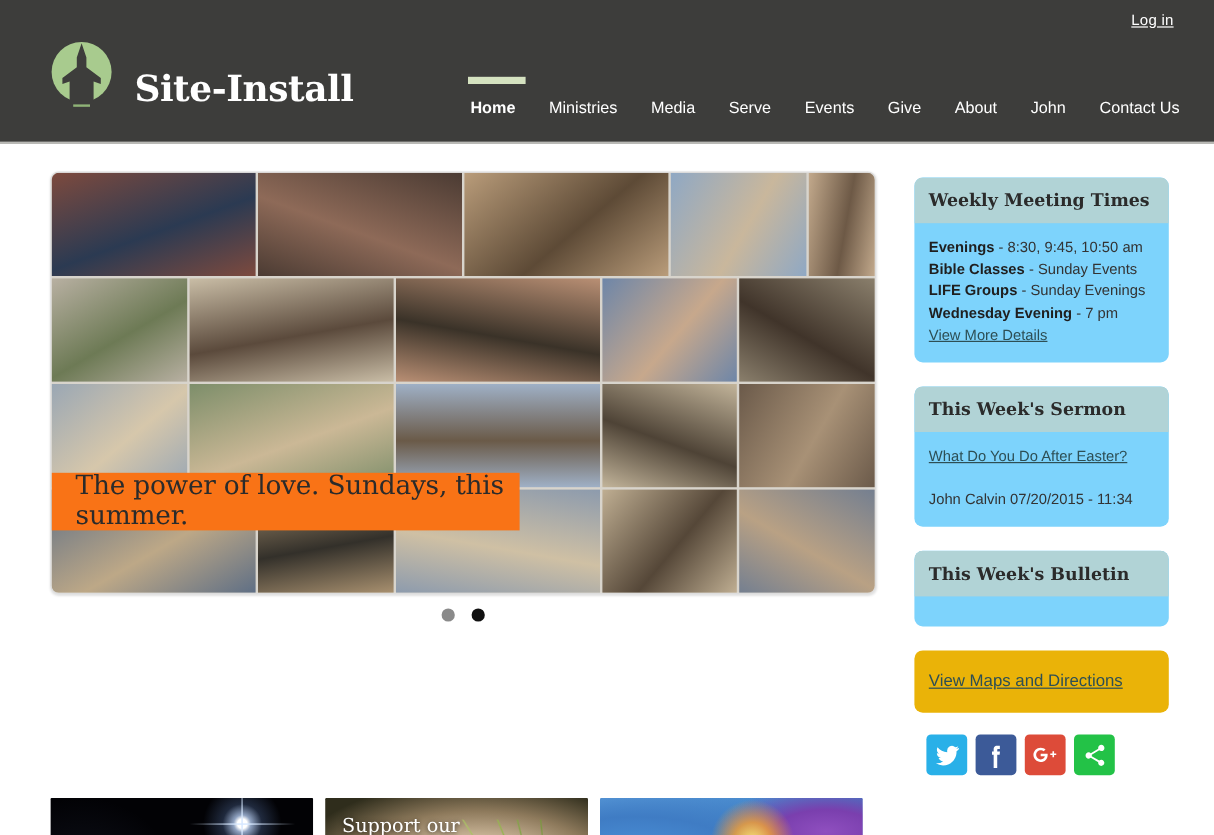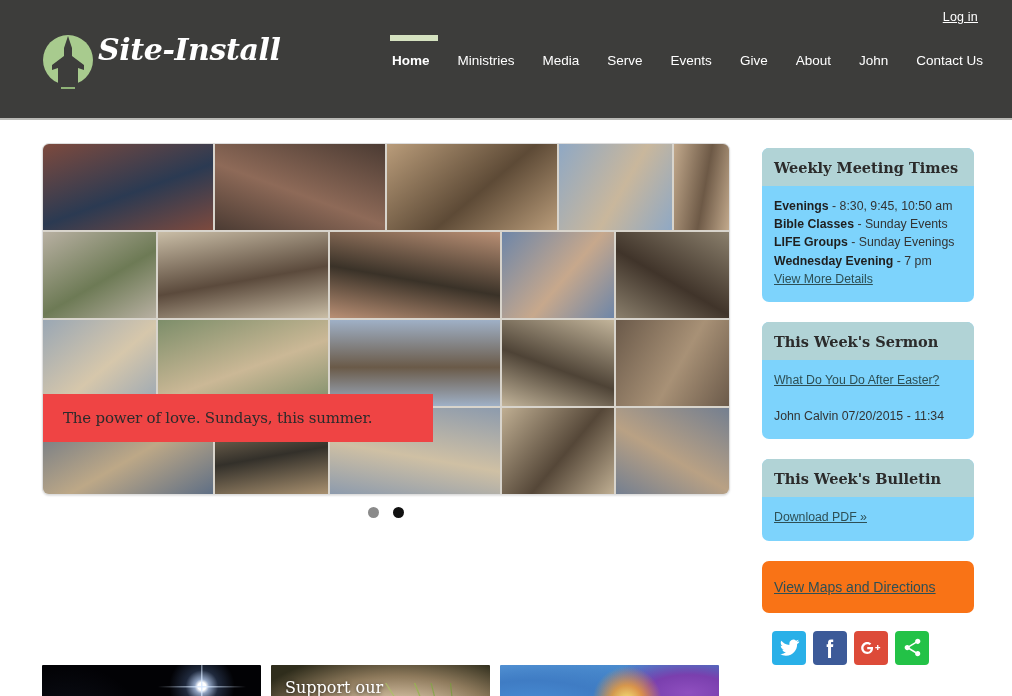--- a/index.html
+++ b/index.html
@@ -24,39 +24,39 @@
     top: 10px; right: 34px;
     color: #ffffff;
     font-size: 12.5px;
     text-decoration: underline;
     letter-spacing: .2px;
   }
   .brand {
     position: absolute;
     left: 38px; top: 32px;
     display: flex;
-    align-items: flex-start;
-    font-style: italic;
+    align-items: flex-end;
+    gap: 14px;
   }
   .logo-mark {
     width: 60px; height: 60px;
     display: block;
   }
   .brand-name {
     color: #ffffff;
     font-family: "DejaVu Serif", "Liberation Serif", serif;
     font-size: 30px;
     font-weight: 700;
     letter-spacing: -.4px;
     white-space: nowrap;
   }
 
   .main-nav {
     position: absolute;
-    left: 378px; top: 33px;
+    left: 378px; top: 62px;
     display: flex;
     align-items: flex-start;
     gap: 0;
   }
   .nav-item {
     position: relative;
     color: #ffffff;
     font-size: 13.5px;
     text-decoration: none;
     padding: 20px 14px 0 14px;
@@ -109,26 +109,26 @@
     gap: 2px;
     background: #d8d4cc;
   }
   .ph { background-size: cover; background-position: center; }
 
   .hero-caption {
     position: absolute;
     left: 0; bottom: 52px;
     width: 390px;
     height: 48px;
-    background: #ef4444;
+    background: #f97316;
     display: flex;
     align-items: center;
     padding-left: 20px;
     font-family: "DejaVu Serif", "Liberation Serif", serif;
-    font-size: 15px;
+    font-size: 22px;
     color: #2b2b2b;
     letter-spacing: -.2px;
   }
 
   .dots {
     position: absolute;
     left: 0; right: 0; top: 364px;
     display: flex;
     justify-content: center;
     gap: 14px;
@@ -238,21 +238,21 @@
     color: #2d4f55;
     text-decoration: underline;
   }
   .meeting-row strong { color: #1f1f1f; }
   .sermon-title { display: block; margin-bottom: 18px; }
   .sermon-meta { display: block; color: #333333; }
   .bulletin-link { display: block; }
 
   .widget-plain {
     width: 212px;
-    background: #f97316;
+    background: #eab308;
     border-radius: 7px;
     padding: 17px 12px 17px 12px;
     margin-bottom: 18px;
   }
   .widget-plain a {
     color: #2d4f55;
     font-size: 14px;
     text-decoration: underline;
   }
 
@@ -379,21 +379,20 @@
       <div class="widget-head">This Week's Sermon</div>
       <div class="widget-body">
         <a class="sermon-title" href="#">What Do You Do After Easter?</a>
         <span class="sermon-meta">John Calvin 07/20/2015 - 11:34</span>
       </div>
     </div>
 
     <div class="widget">
       <div class="widget-head">This Week's Bulletin</div>
       <div class="widget-body">
-        <a class="bulletin-link" href="#">Download PDF »</a>
       </div>
     </div>
 
     <div class="widget-plain">
       <a href="#">View Maps and Directions</a>
     </div>
 
     <div class="social">
       <a class="social-btn" href="#" style="background:#29b0e8">
         <svg width="21" height="21" viewBox="0 0 24 24" fill="#fff">

